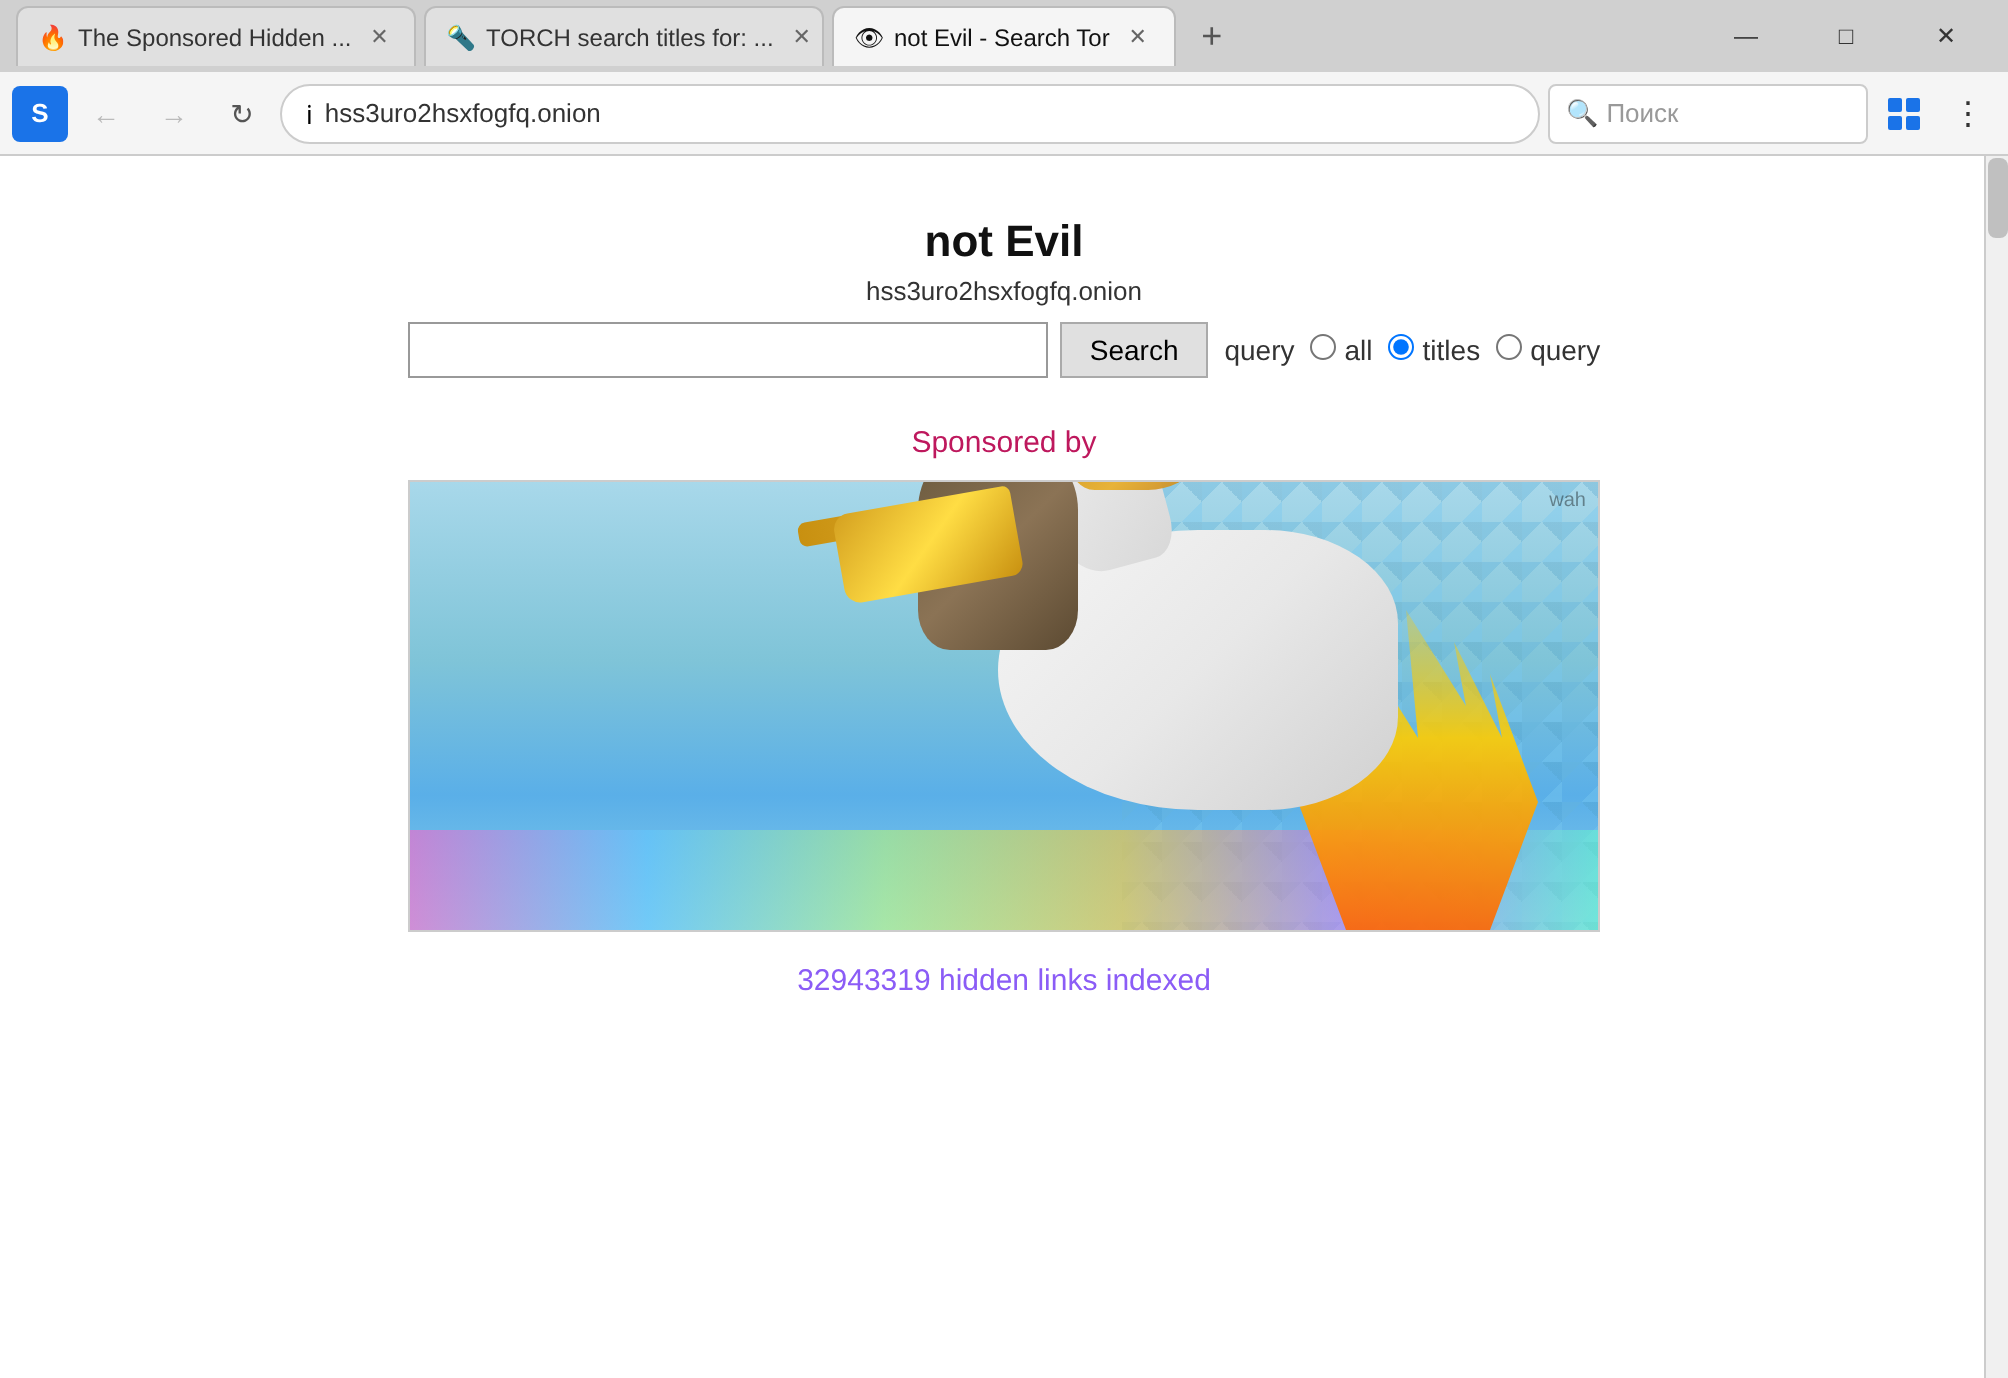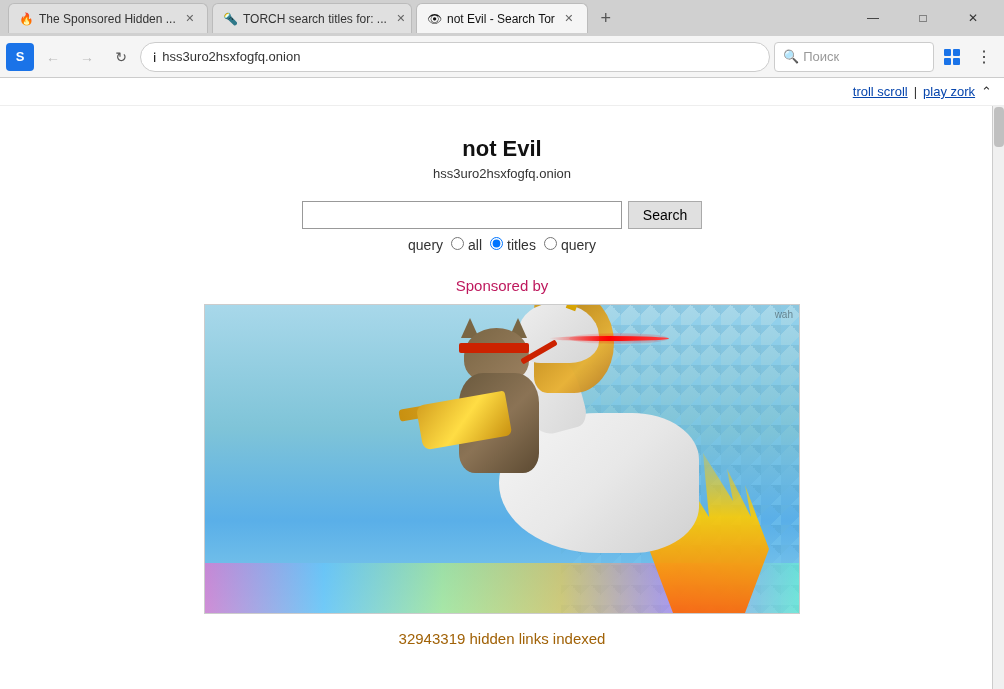--- a/index.html
+++ b/index.html
@@ -158,23 +158,23 @@
       text-align: center;
     }
     .site-url {
       font-size: 13px;
       color: #333;
       text-align: center;
       margin-top: 4px;
     }
 
     .search-form {
-      margin-top: 20px;
-      display: flex;
-      flex-direction: column;
+      margin-top: 8px;
+      display: flex;
+      flex-direction: row;
       align-items: center;
       gap: 8px;
     }
     .search-row {
       display: flex;
       gap: 6px;
     }
     .search-input {
       width: 320px;
       height: 28px;
@@ -204,21 +204,21 @@
     .sponsored-label {
       margin-top: 24px;
       font-size: 15px;
       color: #be185d;
       text-align: center;
     }
 
     .promo-image {
       margin-top: 10px;
       width: 596px;
-      height: 310px;
+      height: 226px;
       background: linear-gradient(135deg, #87ceeb 0%, #5ba3d0 30%, #3a7fbf 60%, #2c5f8a 100%);
       position: relative;
       overflow: hidden;
       border: 1px solid #ccc;
     }
 
     
     .sky-bg {
       position: absolute;
       width: 100%;
@@ -435,21 +435,21 @@
       position: absolute;
       top: 4px;
       right: 6px;
       font-size: 10px;
       color: rgba(0,0,0,0.4);
     }
 
     .indexed-count {
       margin-top: 16px;
       font-size: 15px;
-      color: #a16207;
+      color: #8b5cf6;
       text-align: center;
     }
 
     
     .scrollbar {
       position: absolute;
       right: 0;
       top: 0;
       width: 12px;
       height: 100%;
@@ -517,26 +517,20 @@
       <svg width="20" height="20" viewBox="0 0 20 20" fill="#1a73e8">
         <rect x="2" y="2" width="7" height="7" rx="1"></rect>
         <rect x="11" y="2" width="7" height="7" rx="1"></rect>
         <rect x="2" y="11" width="7" height="7" rx="1"></rect>
         <rect x="11" y="11" width="7" height="7" rx="1"></rect>
       </svg>
     </div>
     <div class="menu-btn">⋮</div>
   </div>
 
-  <div class="top-links">
-    <a>troll scroll</a>
-    <span class="divider">|</span>
-    <a>play zork</a>
-    <span style="margin-left:6px; color:#333; font-size:13px;">⌃</span>
-  </div>
 
   <div class="page-content">
 
     <div class="site-title">not Evil</div>
     <div class="site-url">hss3uro2hsxfogfq.onion</div>
 
     <div class="search-form">
       <div class="search-row">
         <input class="search-input" type="text" value="" style="">
         <button class="search-btn">Search</button>

